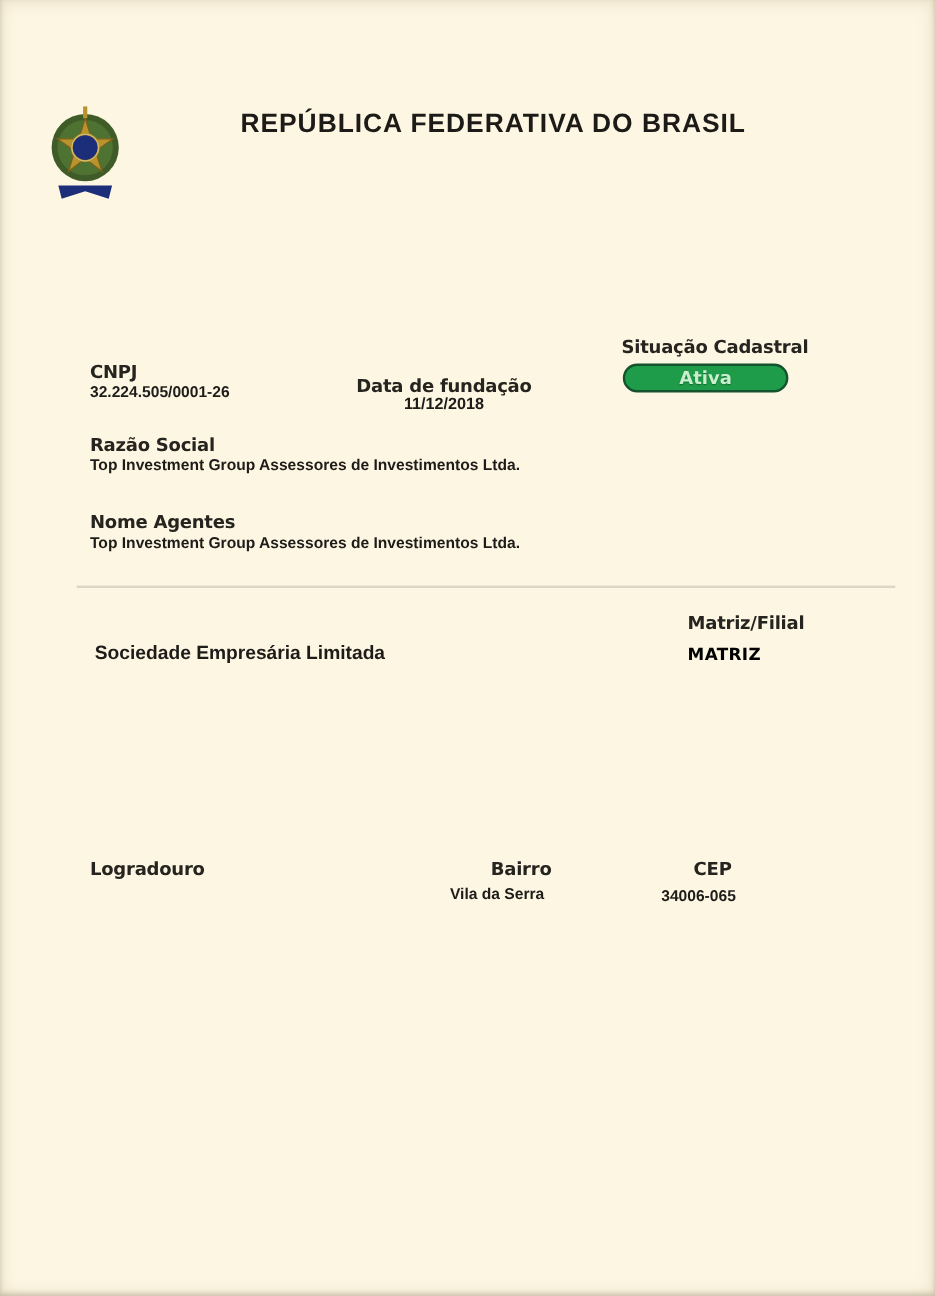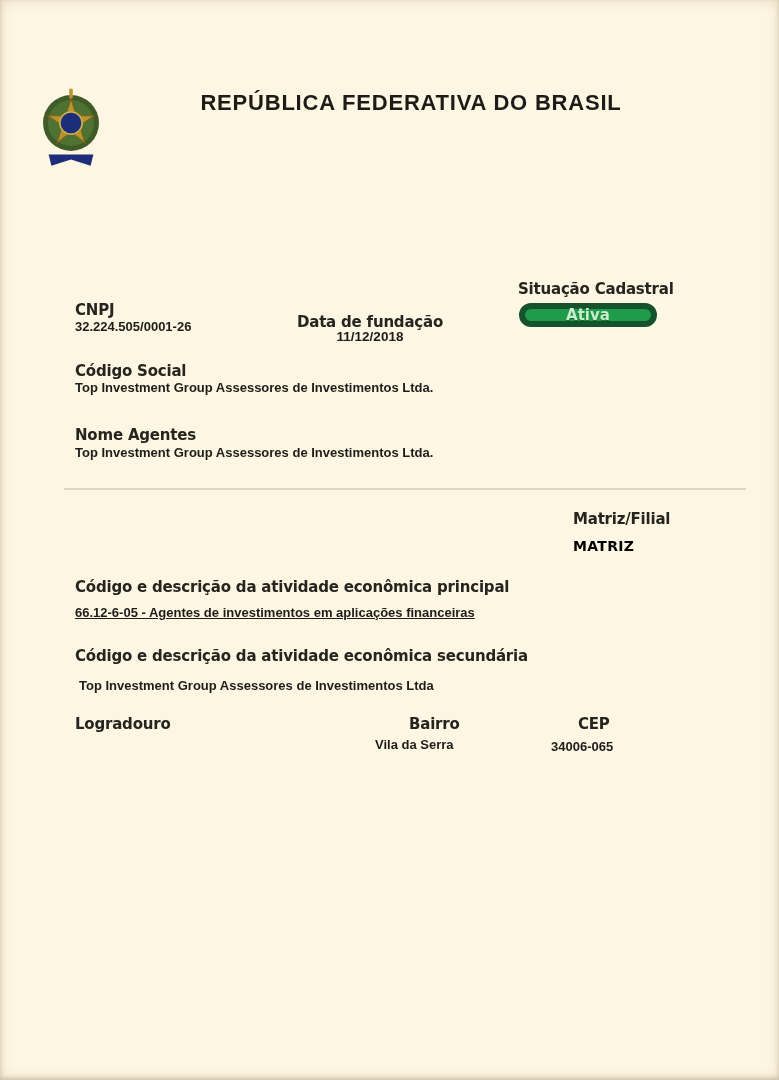--- a/index.html
+++ b/index.html
@@ -39,21 +39,21 @@
   }
   
   .val{
     font-weight:bold;font-size:13px;color:#1d1c19;
     white-space:nowrap;
   }
   .val-sm{font-size:13.5px;}
   .badge{
     left:519px;top:303px;width:138px;height:24px;
     background:#1f9c49;
-    border:6px solid #14532d;
+    border:2px solid #14532d;
     border-radius:14px;
     box-sizing:border-box;
     display:flex;align-items:center;justify-content:center;
     font-family:"DejaVu Sans", sans-serif;
     font-weight:bold;font-size:15px;color:#c8eecd;
     text-shadow:0 1px 1px rgba(0,60,20,.5);
   }
   .divider{
     left:64px;top:488px;width:682px;height:2px;
     background:#ddd6c4;
@@ -81,36 +81,33 @@
 
   <div class="abs lbl" style="left:75px;top:301px;">CNPJ</div>
   <div class="abs val" style="left:75px;top:319px;">32.224.505/0001-26</div>
 
   <div class="abs lbl" style="left:280px;top:281px;width:180px;text-align:center;margin-top:32px;">Data de fundação</div>
   <div class="abs val val-sm" style="left:280px;top:304px;width:180px;text-align:center;font-weight:600;margin-top:25px;">11/12/2018</div>
 
   <div class="abs lbl" style="left:518px;top:280px;">Situação Cadastral</div>
   <div class="abs badge">Ativa</div>
 
-  <div class="abs lbl" style="left:75px;top:362px;">Código Social</div>
+  <div class="abs lbl" style="left:75px;top:362px;">Razão Social</div>
   <div class="abs val" style="left:75px;top:380px;">Top Investment Group Assessores de Investimentos Ltda.</div>
 
   <div class="abs lbl" style="left:75px;top:426px;">Nome Agentes</div>
   <div class="abs val" style="left:75px;top:445px;">Top Investment Group Assessores de Investimentos Ltda.</div>
 
   <div class="abs divider"></div>
 
   <div class="abs lbl" style="left:573px;top:510px;">Matriz/Filial</div>
+  <div class="abs val" style="left:79px;top:536px;font-size:16px;">Sociedade Empresária Limitada</div>
   <div class="abs val matriz-val" style="left:573px;top:538px;font-family:'DejaVu Sans',sans-serif;font-weight:600;">MATRIZ</div>
 
-  <div class="abs lbl" style="left:75px;top:578px;">Código e descrição da atividade econômica principal</div>
-  <div class="abs val underlined" style="left:75px;top:605px;">66.12-6-05 - Agentes de investimentos em aplicações financeiras</div>
 
-  <div class="abs lbl" style="left:75px;top:647px;">Código e descrição da atividade econômica secundária</div>
-  <div class="abs val" style="left:79px;top:678px;">Top Investment Group Assessores de Investimentos Ltda</div>
 
   <div class="abs lbl" style="left:75px;top:715px;">Logradouro</div>
   <div class="abs lbl" style="left:409px;top:715px;">Bairro</div>
   <div class="abs lbl" style="left:578px;top:715px;">CEP</div>
 
   <div class="abs val" style="left:375px;top:737px;">Vila da Serra</div>
   <div class="abs val" style="left:551px;top:739px;">34006-065</div>
 
 </div>
 

